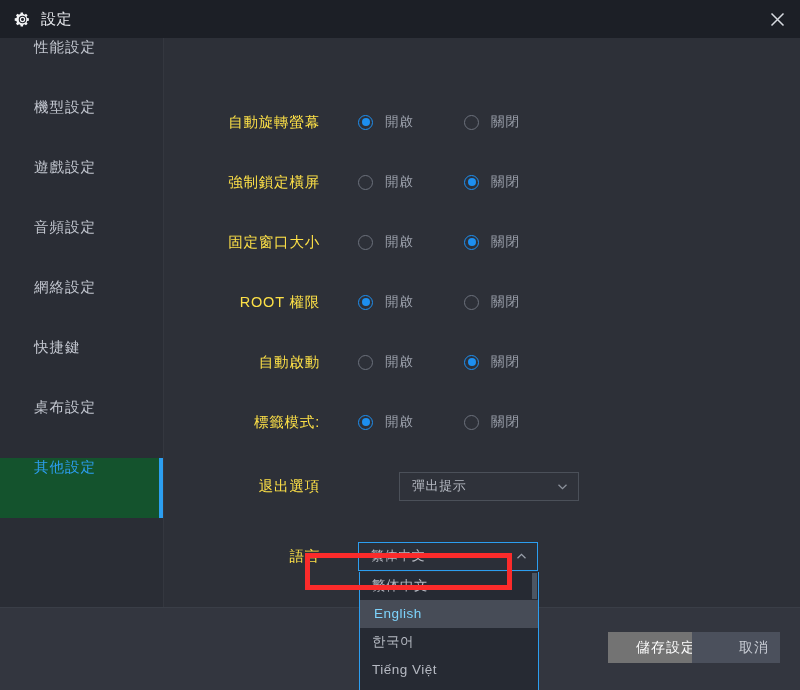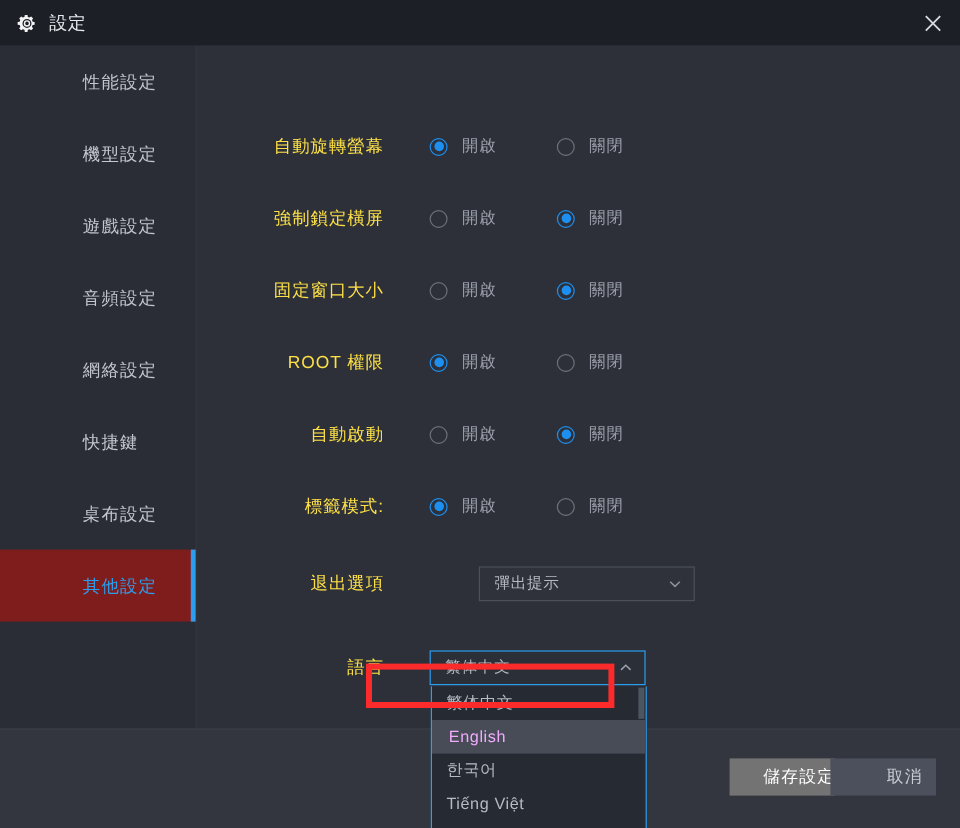--- a/index.html
+++ b/index.html
@@ -62,31 +62,29 @@
     top: 38px; left: 0;
     width: 164px;
     height: 652px;
     background: #2a2d35;
     border-right: 1px solid #34373f;
   }
   .side-item {
     position: relative;
     height: 60px;
     display: flex;
-    align-items: center;
-    cursor: pointer;
-    padding-left: 35px;
+    cursor: pointer;
   }
   .side-item .side-label {
     margin-left: 34px;
     font-size: 14.5px;
     color: #c3c7d0;
     letter-spacing: 1px;
   }
-  .side-item.active { background: #7f1d1d; font-family: Liberation Mono, monospace; }
+  .side-item.active { background: #14532d; font-family: Liberation Mono, monospace; }
   .side-item.active .side-label { color: #2c9ef0; }
   .side-item.active::after {
     content: "";
     position: absolute;
     right: 0; top: 0;
     width: 4px; height: 100%;
     background: #2c9ef0;
   }
 
   
@@ -198,21 +196,21 @@
     align-items: center;
     padding-left: 12px;
     font-size: 13.5px;
     color: #b6bac3;
     letter-spacing: .5px;
     cursor: pointer;
     white-space: nowrap;
   }
   .dd-opt.hover {
     background: #474c57;
-    color: #f0abfc;
+    color: #7dd3fc;
     padding-left: 14px;
   }
   .dd-scroll-track {
     position: absolute;
     right: 1px; top: 0;
     width: 5px;
     height: 100%;
     background: transparent;
   }
   .dd-scroll-thumb {

